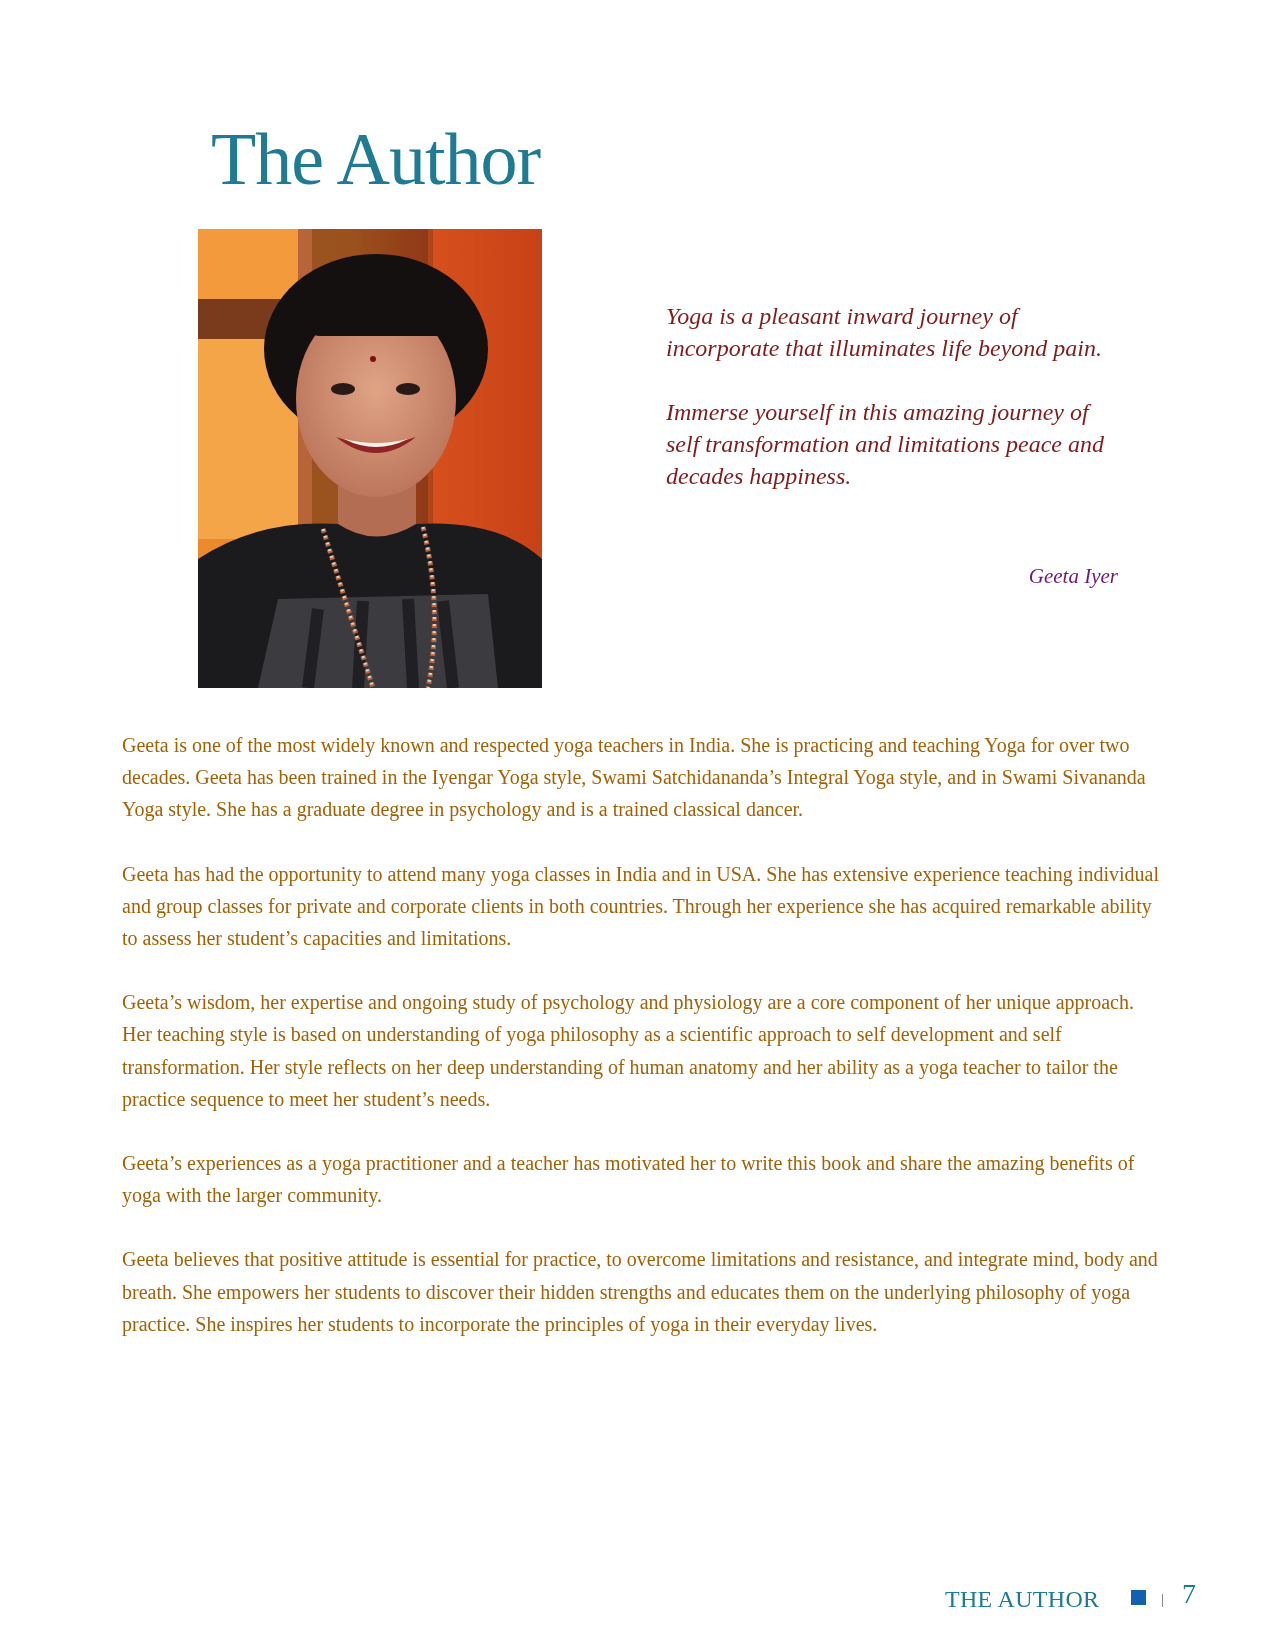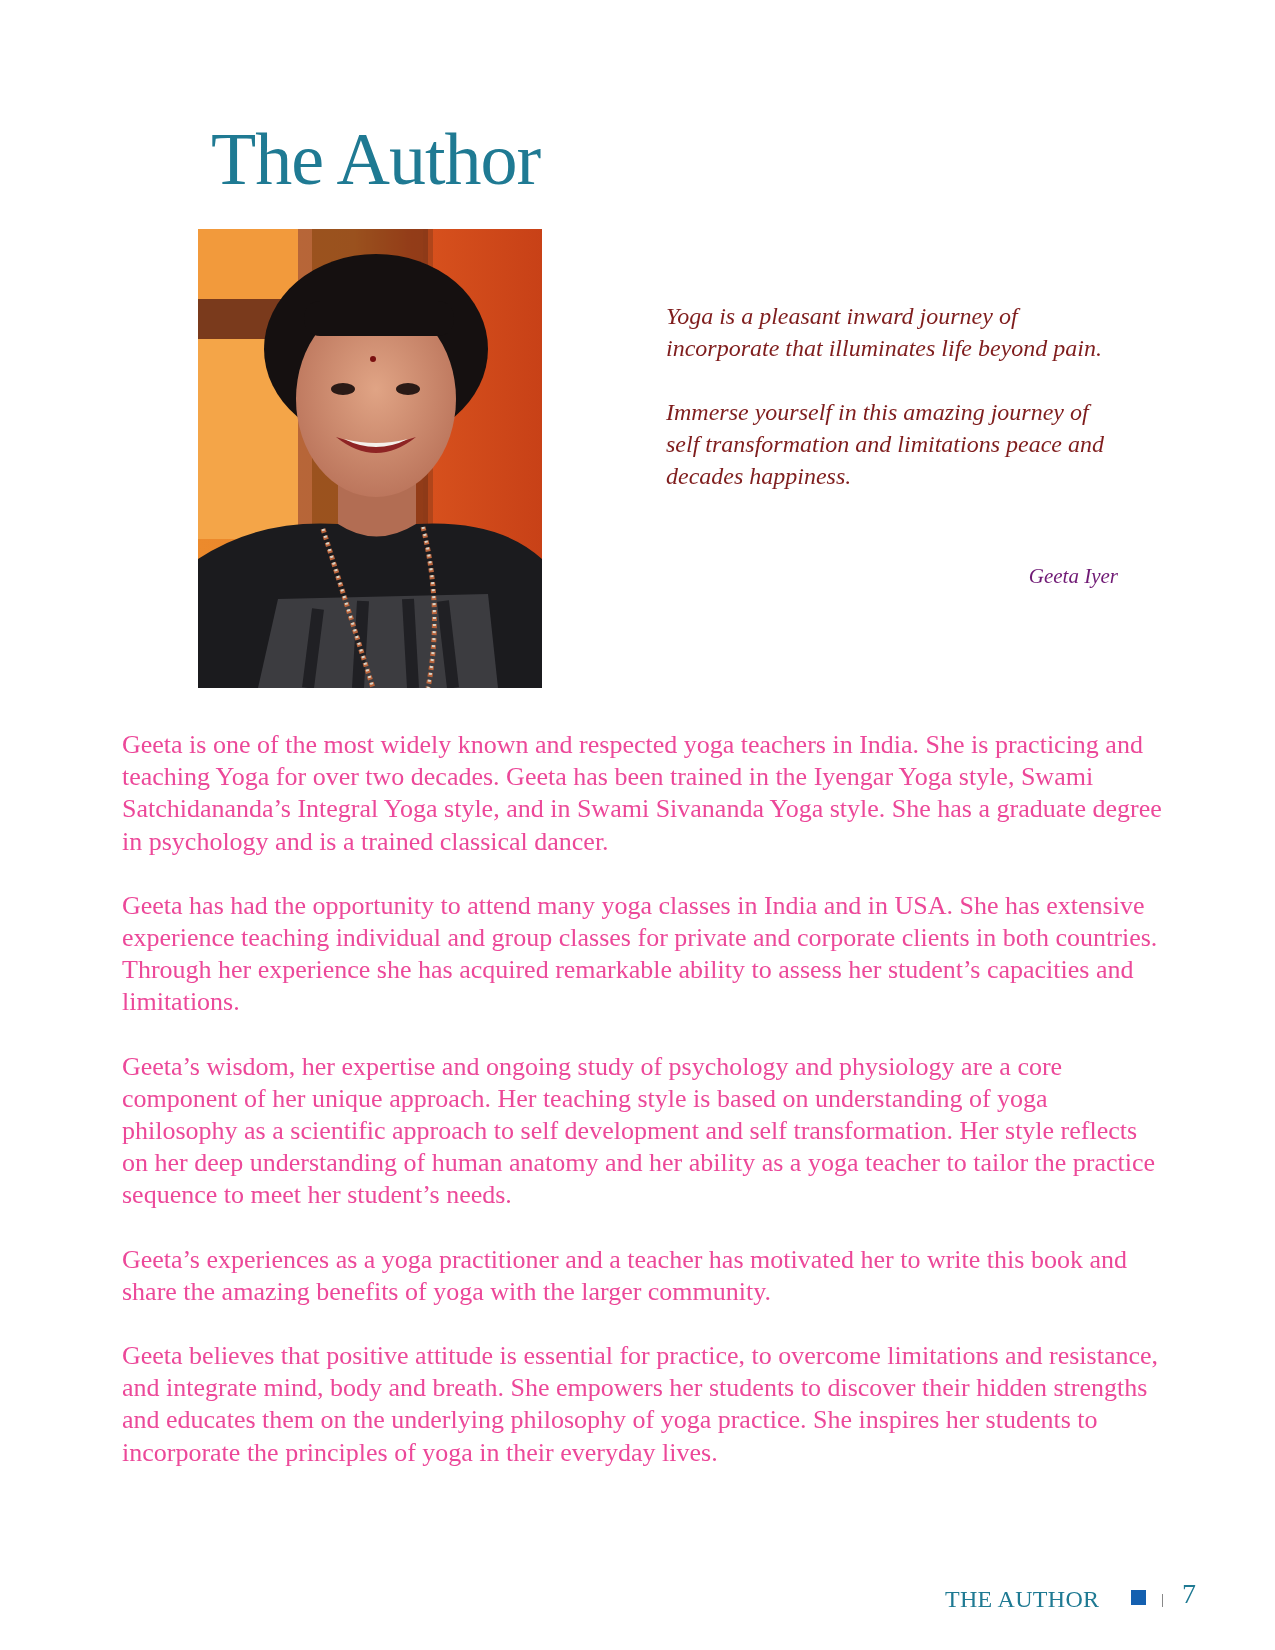--- a/index.html
+++ b/index.html
@@ -10,21 +10,21 @@
            font-size: 74px; line-height: 1; color: #1f7a93; letter-spacing: -1px; }
   .photo { position: absolute; left: 198px; top: 229px; width: 344px; height: 459px;
            overflow: hidden; }
   .photo svg { display: block; width: 100%; height: 100%; }
   .quote { position: absolute; left: 666px; top: 300px; width: 470px;
            font-style: italic; font-size: 24px; line-height: 32px; color: #7f1d1d; }
   .quote p { margin: 0 0 32px 0; }
   .signature { position: absolute; right: 157px; top: 540px; font-style: italic;
                font-size: 21px; color: #701a75; margin-top: 24px; }
   .body-text { position: absolute; left: 122px; top: 729px; width: 1045px;
-               font-size: 26px; line-height: 32.2px; color: #ec4899; }
+               font-size: 20px; line-height: 32.2px; color: #a16207; }
   .body-text p { margin: 0 0 32px 0; }
   .footer { position: absolute; top: 1578px; left: 0; width: 1275px; height: 40px; }
   .footer-label { position: absolute; left: 945px; top: 8px; font-size: 24px;
                   letter-spacing: 0.3px; color: #1f7a93; }
   .footer-square { position: absolute; left: 1131px; top: 12px; width: 15px; height: 15px;
                    background: #1460b0; }
   .footer-divider { position: absolute; left: 1162px; top: 16px; width: 1px; height: 13px;
                     background: #888; }
   .footer-page { position: absolute; left: 1182px; top: 0px; font-size: 28px; color: #1f7a93; }
 </style>

